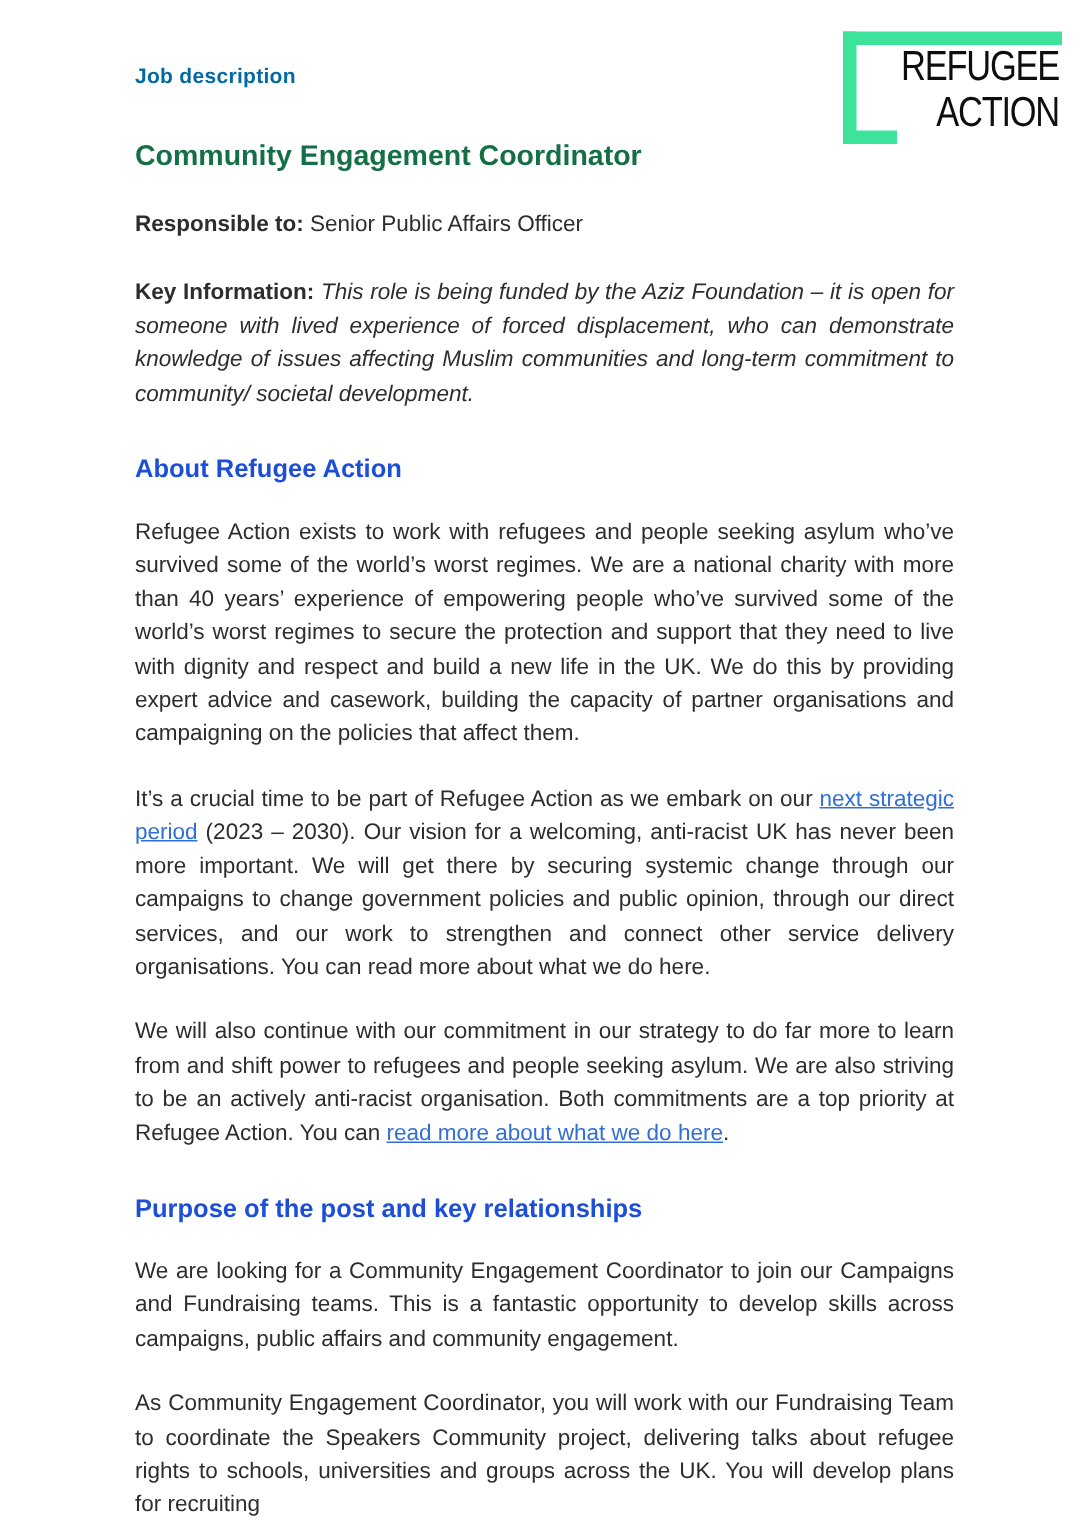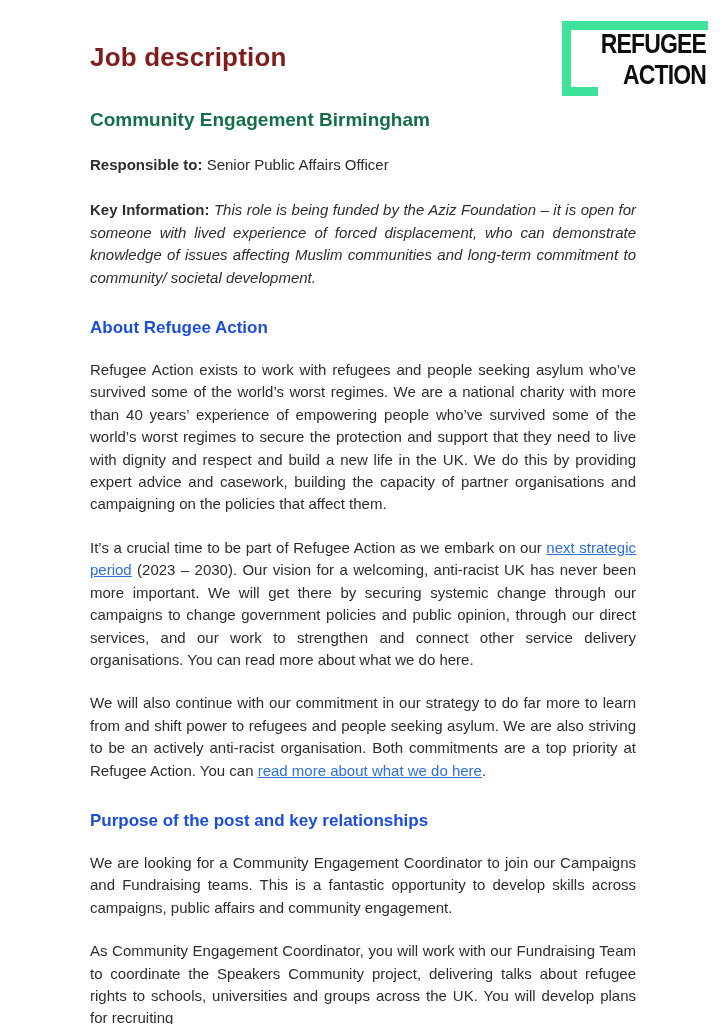--- a/index.html
+++ b/index.html
@@ -15,23 +15,23 @@
   }
 
   .content {
     position: absolute;
     top: 0; left: 90px;
     width: 546px;
   }
 
   .doc-title {
     margin-top: 42px;
-    font-size: 26px;
+    font-size: 14px;
     font-weight: bold;
-    color: #7f1d1d;
+    color: #0369a1;
     letter-spacing: 0.2px;
   }
 
   .job-title {
     margin-top: 36px;
     font-size: 19px;
     font-weight: bold;
     color: #156f46;
   }
 
@@ -72,21 +72,21 @@
   .logo .bar-top    { top: 0; left: 0; width: 146px; height: 9px; }
   .logo .bar-left   { top: 0; left: 0; width: 9px;  height: 75px; }
   .logo .bar-bottom { bottom: 0; left: 0; width: 36px; height: 9px; }
   .logo .logo-text {
     position: absolute;
     top: 7px;
     left: 12px;
     right: 2px;
     text-align: right;
     color: #0e0e0e;
-    font-weight: bold;
+    font-weight: normal;
     font-size: 28px;
     line-height: 31px;
     letter-spacing: -1px;
     white-space: nowrap;
   }
   .logo .logo-line { transform: scaleX(0.82); transform-origin: right top; }
 
   .footer-note {
     position: absolute;
     bottom: 43px;
@@ -109,21 +109,21 @@
     <div class="logo-text">
       <div class="logo-line">REFUGEE</div>
       <div class="logo-line">ACTION</div>
     </div>
   </div>
 
   <div class="content">
 
     <div class="doc-title">Job description</div>
 
-    <div class="job-title">Community Engagement Birmingham</div>
+    <div class="job-title">Community Engagement Coordinator</div>
 
     <p class="meta"><span class="lbl">Responsible to:</span><span> Senior Public Affairs Officer</span></p>
 
 
     <p class="meta"><span class="lbl">Key Information:</span><span class="italic"> This role is being funded by the Aziz Foundation – it is open for someone with lived experience of forced displacement, who can demonstrate knowledge of issues affecting Muslim communities and long-term commitment to community/ societal development.</span></p>
 
     <div class="section-heading">About Refugee Action</div>
 
     <p class="body-para">Refugee Action exists to work with refugees and people seeking asylum who’ve survived some of the world’s worst regimes. We are a national charity with more than 40 years’ experience of empowering people who’ve survived some of the world’s worst regimes to secure the protection and support that they need to live with dignity and respect and build a new life in the UK. We do this by providing expert advice and casework, building the capacity of partner organisations and campaigning on the policies that affect them.</p>
 

